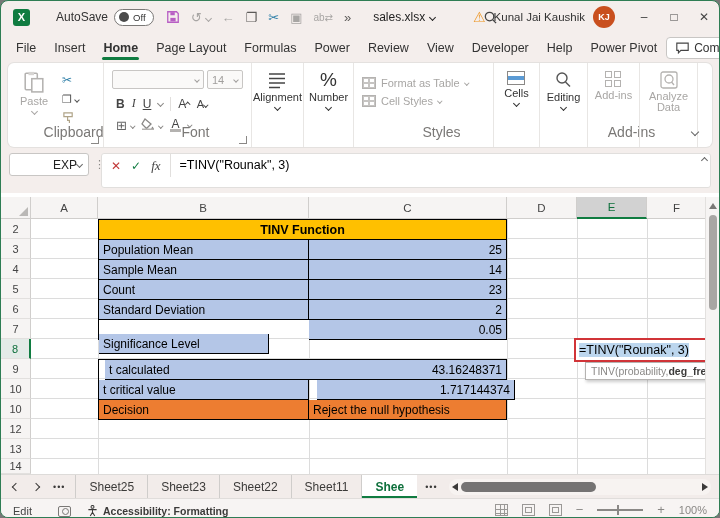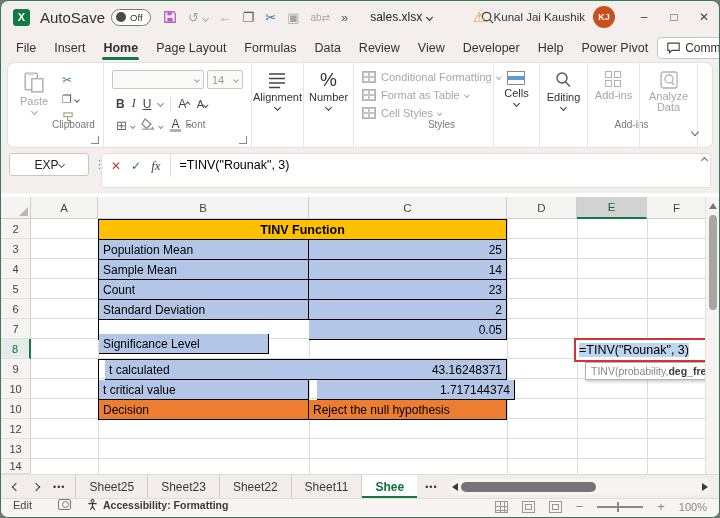--- a/index.html
+++ b/index.html
@@ -6,21 +6,21 @@
   html,body { width:720px; height:518px; background:#777; }
   body { font-family:"Liberation Sans","DejaVu Sans",sans-serif; }
   .window {
     position:relative; width:720px; height:518px; background:#f4eeec;
     border:1px solid #2e7d54; border-radius:8px; overflow:hidden;
   }
   
   .titlebar { position:absolute; top:0; left:0; right:0; height:32px; display:flex; align-items:center; }
   .xl-logo { width:17px; height:17px; margin-left:12px; background:#107C41; border-radius:3px;
              color:#fff; font-size:11px; font-weight:bold; display:flex; align-items:center; justify-content:center; }
-  .autosave { font-size:15px; color:#333; margin-left:10px; }
+  .autosave { font-size:12px; color:#333; margin-left:26px; }
   .toggle { display:flex; align-items:center; margin-left:6px; width:40px; height:17px; border:1px solid #7a7876;
             border-radius:9px; padding:0 4px; gap:4px; background:#fff; }
   .toggle .knob { width:10px; height:10px; border-radius:50%; background:#4a4a4a; }
   .toggle .state { font-size:9.5px; color:#333; }
   .qat { display:flex; align-items:center; gap:11px; margin-left:12px; color:#5c5a58; font-size:13px; }
   .qat .dim { color:#a8a6a4; }
   .chev { display:inline-block; width:5px; height:5px; border-right:1.3px solid currentColor;
           border-bottom:1.3px solid currentColor; transform:rotate(45deg); vertical-align:middle; }
   .chev.up { transform:rotate(-135deg); }
   .chev.left { transform:rotate(135deg); }
@@ -39,41 +39,41 @@
   .rtab.active { font-weight:bold; }
   .rtab.active::after { content:""; position:absolute; left:8px; right:8px; bottom:1px; height:3px;
                         border-radius:2px; background:#107C41; }
   .comments-btn { margin-left:auto; display:flex; align-items:center; gap:5px; border:1px solid #c8c6c4;
                   background:#fff; border-radius:4px; font-size:12px; color:#333; padding:3px 9px; }
   
   .ribbon { position:absolute; top:62px; left:7px; right:7px; height:84px; background:#fff;
             border-radius:6px; box-shadow:0 0 0 1px #e4e1df; display:flex; }
   .rgroup { position:relative; height:100%; display:flex; flex-direction:column; align-items:center; }
   .rgroup + .rgroup { border-left:1px solid #e8e6e4; }
-  .glabel { position:absolute; bottom:17px; font-size:10px; color:#7a7876; white-space:nowrap;margin-left:36px; }
+  .glabel { position:absolute; bottom:7px; font-size:14px; color:#7a7876; white-space:nowrap;margin-left:36px; }
   .launcher { position:absolute; bottom:3px; right:4px; width:8px; height:8px;
               border-right:1.2px solid #8a8886; border-bottom:1.2px solid #8a8886; }
   .bigbtn { display:flex; flex-direction:column; align-items:center; gap:2px; padding-top:8px; font-size:11px; color:#333; }
   .bigbtn.disabled { color:#a8a6a4; }
   .combo { height:19px; border:1px solid #c8c6c4; background:#faf9f8; border-radius:2px; display:flex;
            align-items:center; justify-content:space-between; padding:0 4px; font-size:11px; color:#a19f9d; }
   .smallrow { display:flex; align-items:center; gap:7px; }
   .styles-item { display:flex; align-items:center; gap:5px; font-size:11px; color:#a8a6a4; white-space:nowrap; }
   .sq-icon { width:14px; height:12px; border:1px solid #b4b2b0; display:grid;
              grid-template-columns:1fr 1fr; grid-template-rows:1fr 1fr; }
   .sq-icon i { border:0.5px solid #c6c4c2; }
   .cells-icon { width:18px; height:14px; border:1px solid #8a8886; display:flex; flex-direction:column; }
   .cells-icon i { flex:1; } .cells-icon i:nth-child(2){ background:#5B9BD5; }
   .addins-icon { width:16px; height:16px; display:grid; grid-template-columns:1fr 1fr; gap:2px; }
   .addins-icon i { border:1.4px solid #b4b2b0; }
   
   .fbar { position:absolute; top:149px; left:0; right:0; height:40px; }
   .namebox { position:absolute; left:8px; top:3px; width:80px; height:23px; background:#fff;
              border:1px solid #c8c6c4; border-radius:3px; display:flex; align-items:center;
-             justify-content:center; padding:0 6px; font-size:12px; color:#222; }
+             justify-content:flex-end; padding:0 6px; font-size:12px; color:#222; }
   .fdots { position:absolute; left:93px; top:8px; color:#8a8886; font-size:11px; }
   .fbox { position:absolute; left:100px; top:3px; right:8px; bottom:2px; background:#fff;
           border:1px solid #e1dfdd; border-radius:3px; display:flex; }
   .fbtns { display:flex; align-items:center; gap:10px; padding:0 9px; height:23px; border-right:1px solid #e1dfdd; }
   .ftext { font-size:12.5px; color:#000; padding:4px 0 0 9px; white-space:pre; }
   .fexpand { position:absolute; right:12px; top:8px; color:#666; }
   
   .grid { position:absolute; top:192px; left:0; right:0; height:281px; background:#fff; }
   .hdr { position:absolute; top:4px; height:22px; background:#f6f4f3; border-right:1px solid #d0cecc;
          border-bottom:1px solid #d0cecc; font-size:11.5px; color:#444; display:flex;
@@ -122,21 +122,21 @@
   .safter { display:flex; align-items:center; gap:13px; padding:0 8px; color:#3b3a39; }
   .hscroll { position:absolute; right:8px; top:4px; width:262px; height:16px; background:#f7f3f1;
              border-radius:8px; display:flex; align-items:center; }
   .hscroll .thumb { position:absolute; left:12px; width:135px; height:10px; top:3px; background:#757373; border-radius:5px; }
   .tri-l { width:0; height:0; border-top:4px solid transparent; border-bottom:4px solid transparent;
            border-right:6px solid #3b3a39; position:absolute; left:3px; top:4px; }
   .tri-r { width:0; height:0; border-top:4px solid transparent; border-bottom:4px solid transparent;
            border-left:6px solid #3b3a39; position:absolute; right:3px; top:4px; }
   
   .statusbar { position:absolute; top:497px; left:0; right:0; bottom:0; background:#f7f4f3;
-               border-top:1px solid #e0dddb; display:flex; align-items:flex-start; font-size:11px; color:#444; }
+               border-top:1px solid #e0dddb; display:flex; align-items:flex-end; font-size:11px; color:#444; }
   .mode { margin-left:12px; }
   .macro-ic { width:13px; height:11px; border:1px solid #7a7876; border-radius:2px; margin-left:26px; position:relative; }
   .macro-ic::after { content:""; position:absolute; width:5px; height:5px; border:1px solid #7a7876;
                      border-radius:50%; right:1px; bottom:1px; }
   .acc { display:flex; align-items:center; gap:5px; margin-left:16px; font-weight:bold; font-size:10.5px; color:#3b3a39; }
   .sb-right { margin-left:auto; display:flex; align-items:center; gap:14px; margin-right:12px; color:#8a8886; }
   .view-ic { width:13px; height:12px; border:1px solid #9a9896; }
   .view-ic.grid3 { background:
      linear-gradient(#9a9896,#9a9896) 0 4px/13px 1px no-repeat,
      linear-gradient(#9a9896,#9a9896) 0 8px/13px 1px no-repeat,
@@ -192,21 +192,21 @@
       <div class="wbtn">✕</div>
     </div>
   </div>
 
   <div class="tabsrow">
     <span class="rtab" style="margin-left:6px">File</span>
     <span class="rtab">Insert</span>
     <span class="rtab active">Home</span>
     <span class="rtab">Page Layout</span>
     <span class="rtab">Formulas</span>
-    <span class="rtab">Data</span>
+    <span class="rtab">Power</span>
     <span class="rtab">Review</span>
     <span class="rtab">View</span>
     <span class="rtab">Developer</span>
     <span class="rtab">Help</span>
     <span class="rtab">Power Pivot</span>
     <div class="comments-btn">
       <svg width="13" height="12" viewBox="0 0 16 14">
         <path d="M1 1h14v9H6l-3 3v-3H1z" fill="none" stroke="#444" stroke-width="1.4"></path>
       </svg>
       <span>Comments</span>
@@ -297,30 +297,20 @@
 
     <div class="rgroup" style="width:50px">
       <div class="bigbtn">
         <span style="font-size:19px;line-height:18px;color:#333">%</span>
         <span>Number</span>
         <span class="chev"></span>
       </div>
     </div>
 
     <div class="rgroup" style="width:140px; align-items:flex-start; padding:8px 0 0 8px;">
-      <div class="styles-item">
-        <span class="sq-icon">
-            <i></i>
-            <i></i>
-            <i></i>
-            <i></i>
-          </span>
-        <span>Conditional Formatting</span>
-          <span class="chev" style="width:3.5px;height:3.5px"></span>
-      </div>
       <div class="styles-item" style="margin-top:6px">
         <span class="sq-icon">
             <i></i>
             <i></i>
             <i></i>
             <i></i>
           </span>
         <span>Format as Table</span>
           <span class="chev" style="width:3.5px;height:3.5px"></span>
       </div>

